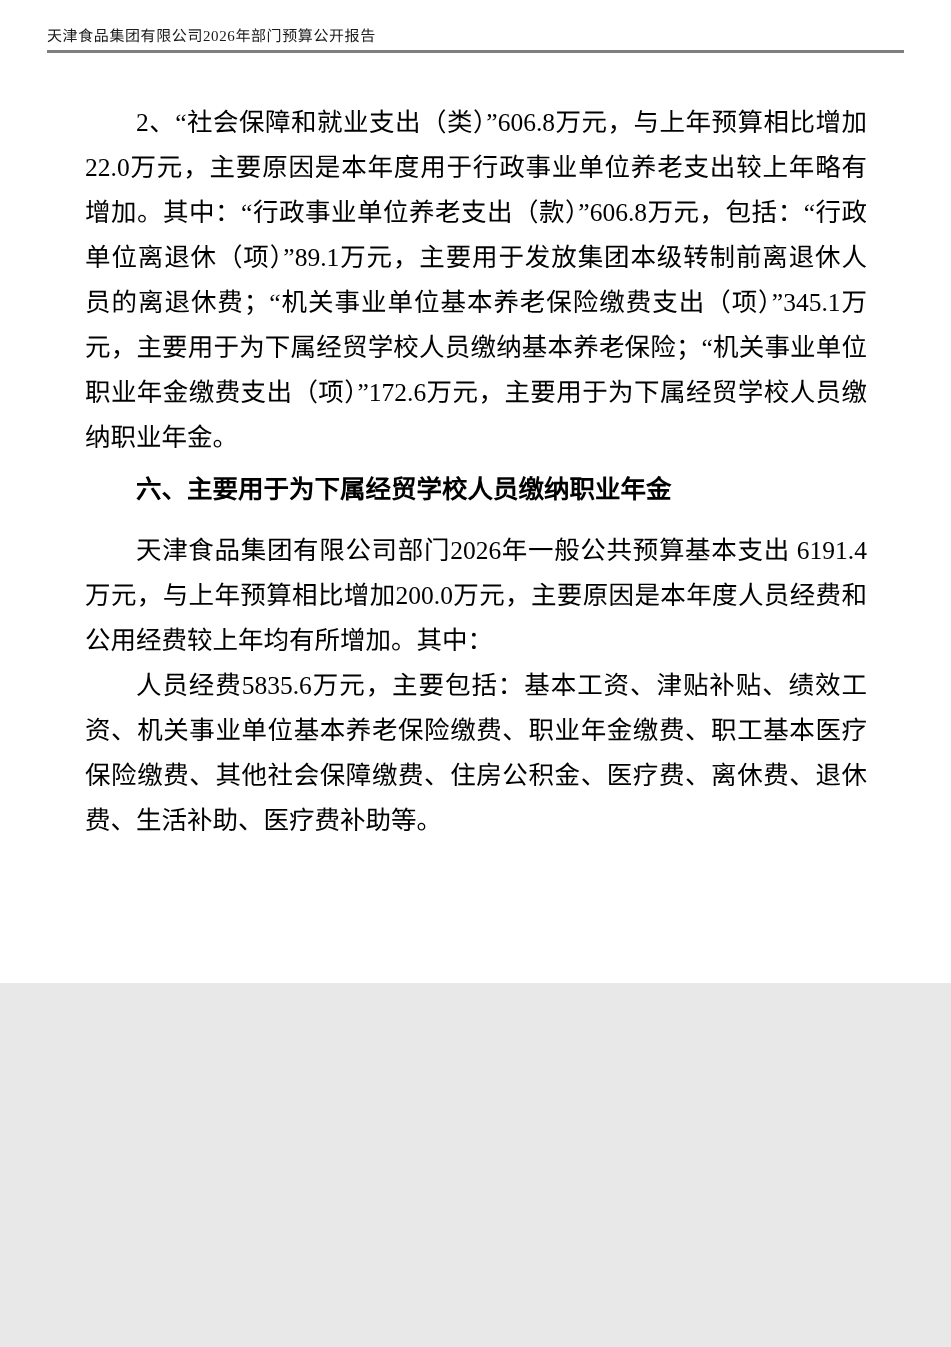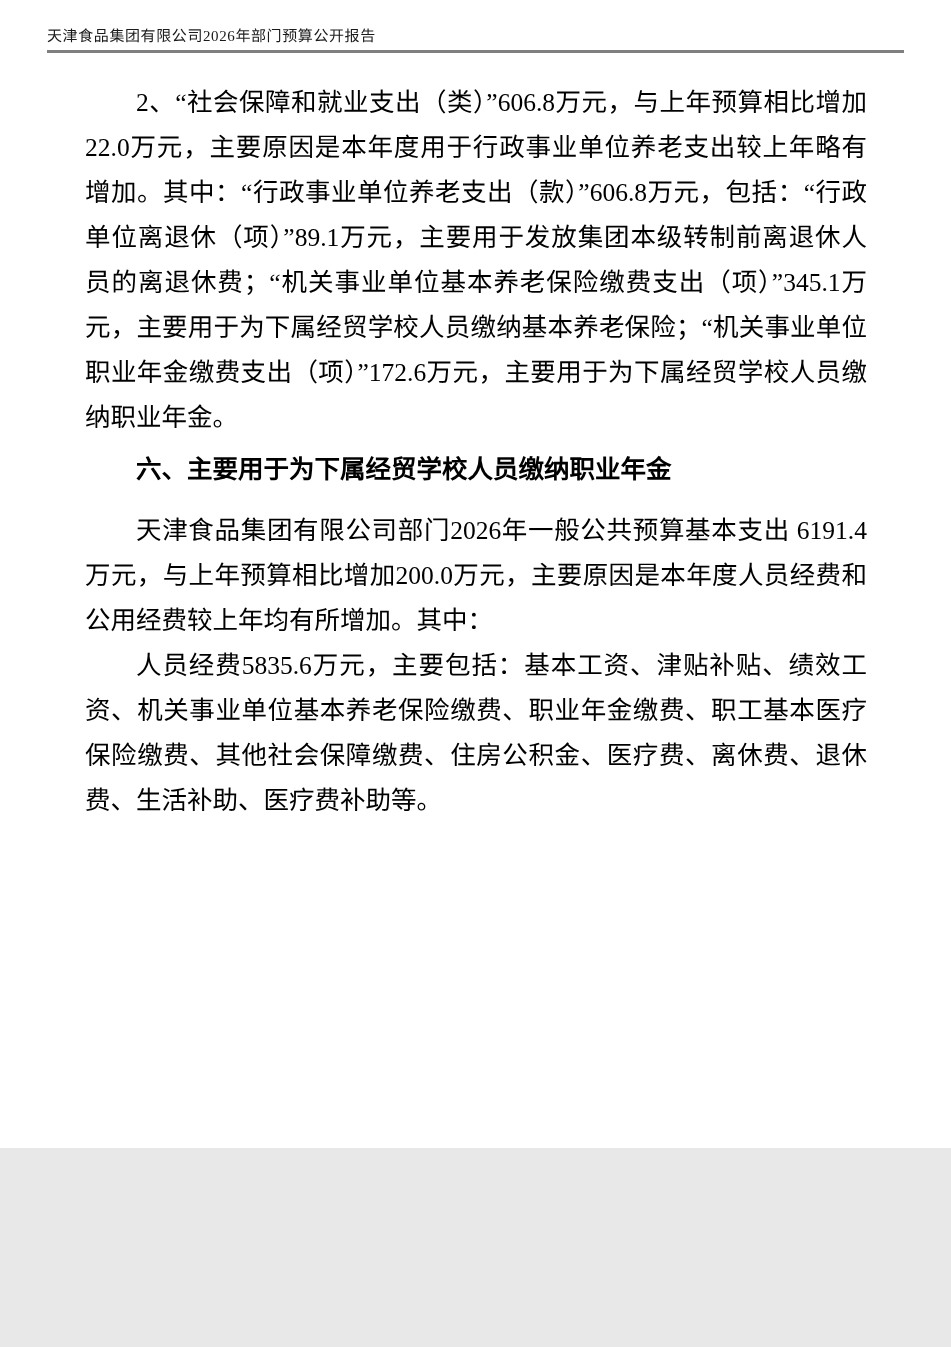--- a/index.html
+++ b/index.html
@@ -4,21 +4,21 @@
 <title>天津食品集团有限公司2026年部门预算公开报告</title>
 <style>
   html, body {
     margin: 0;
     padding: 0;
     background: #e8e8e8;
   }
   .page {
     position: relative;
     width: 951px;
-    height: 1148px;
+    height: 983px;
     margin: 0 auto;
     background: #ffffff;
     overflow: hidden;
     font-family: "Liberation Serif", "DejaVu Serif", serif;
     color: #000000;
   }
   .header {
     position: absolute;
     left: 47px;
     top: 24px;
@@ -31,21 +31,21 @@
     position: absolute;
     left: 47px;
     top: 50px;
     width: 857px;
     height: 3px;
     background: #7f7f7f;
   }
   .content {
     position: absolute;
     left: 85px;
-    top: 80px;
+    top: 100px;
     width: 782px;
     font-size: 25.5px;
     line-height: 45px;
     text-align: justify;
     text-justify: inter-character;
   }
   .para {
     margin: 0;
     padding: 0;
     text-indent: 2em;

